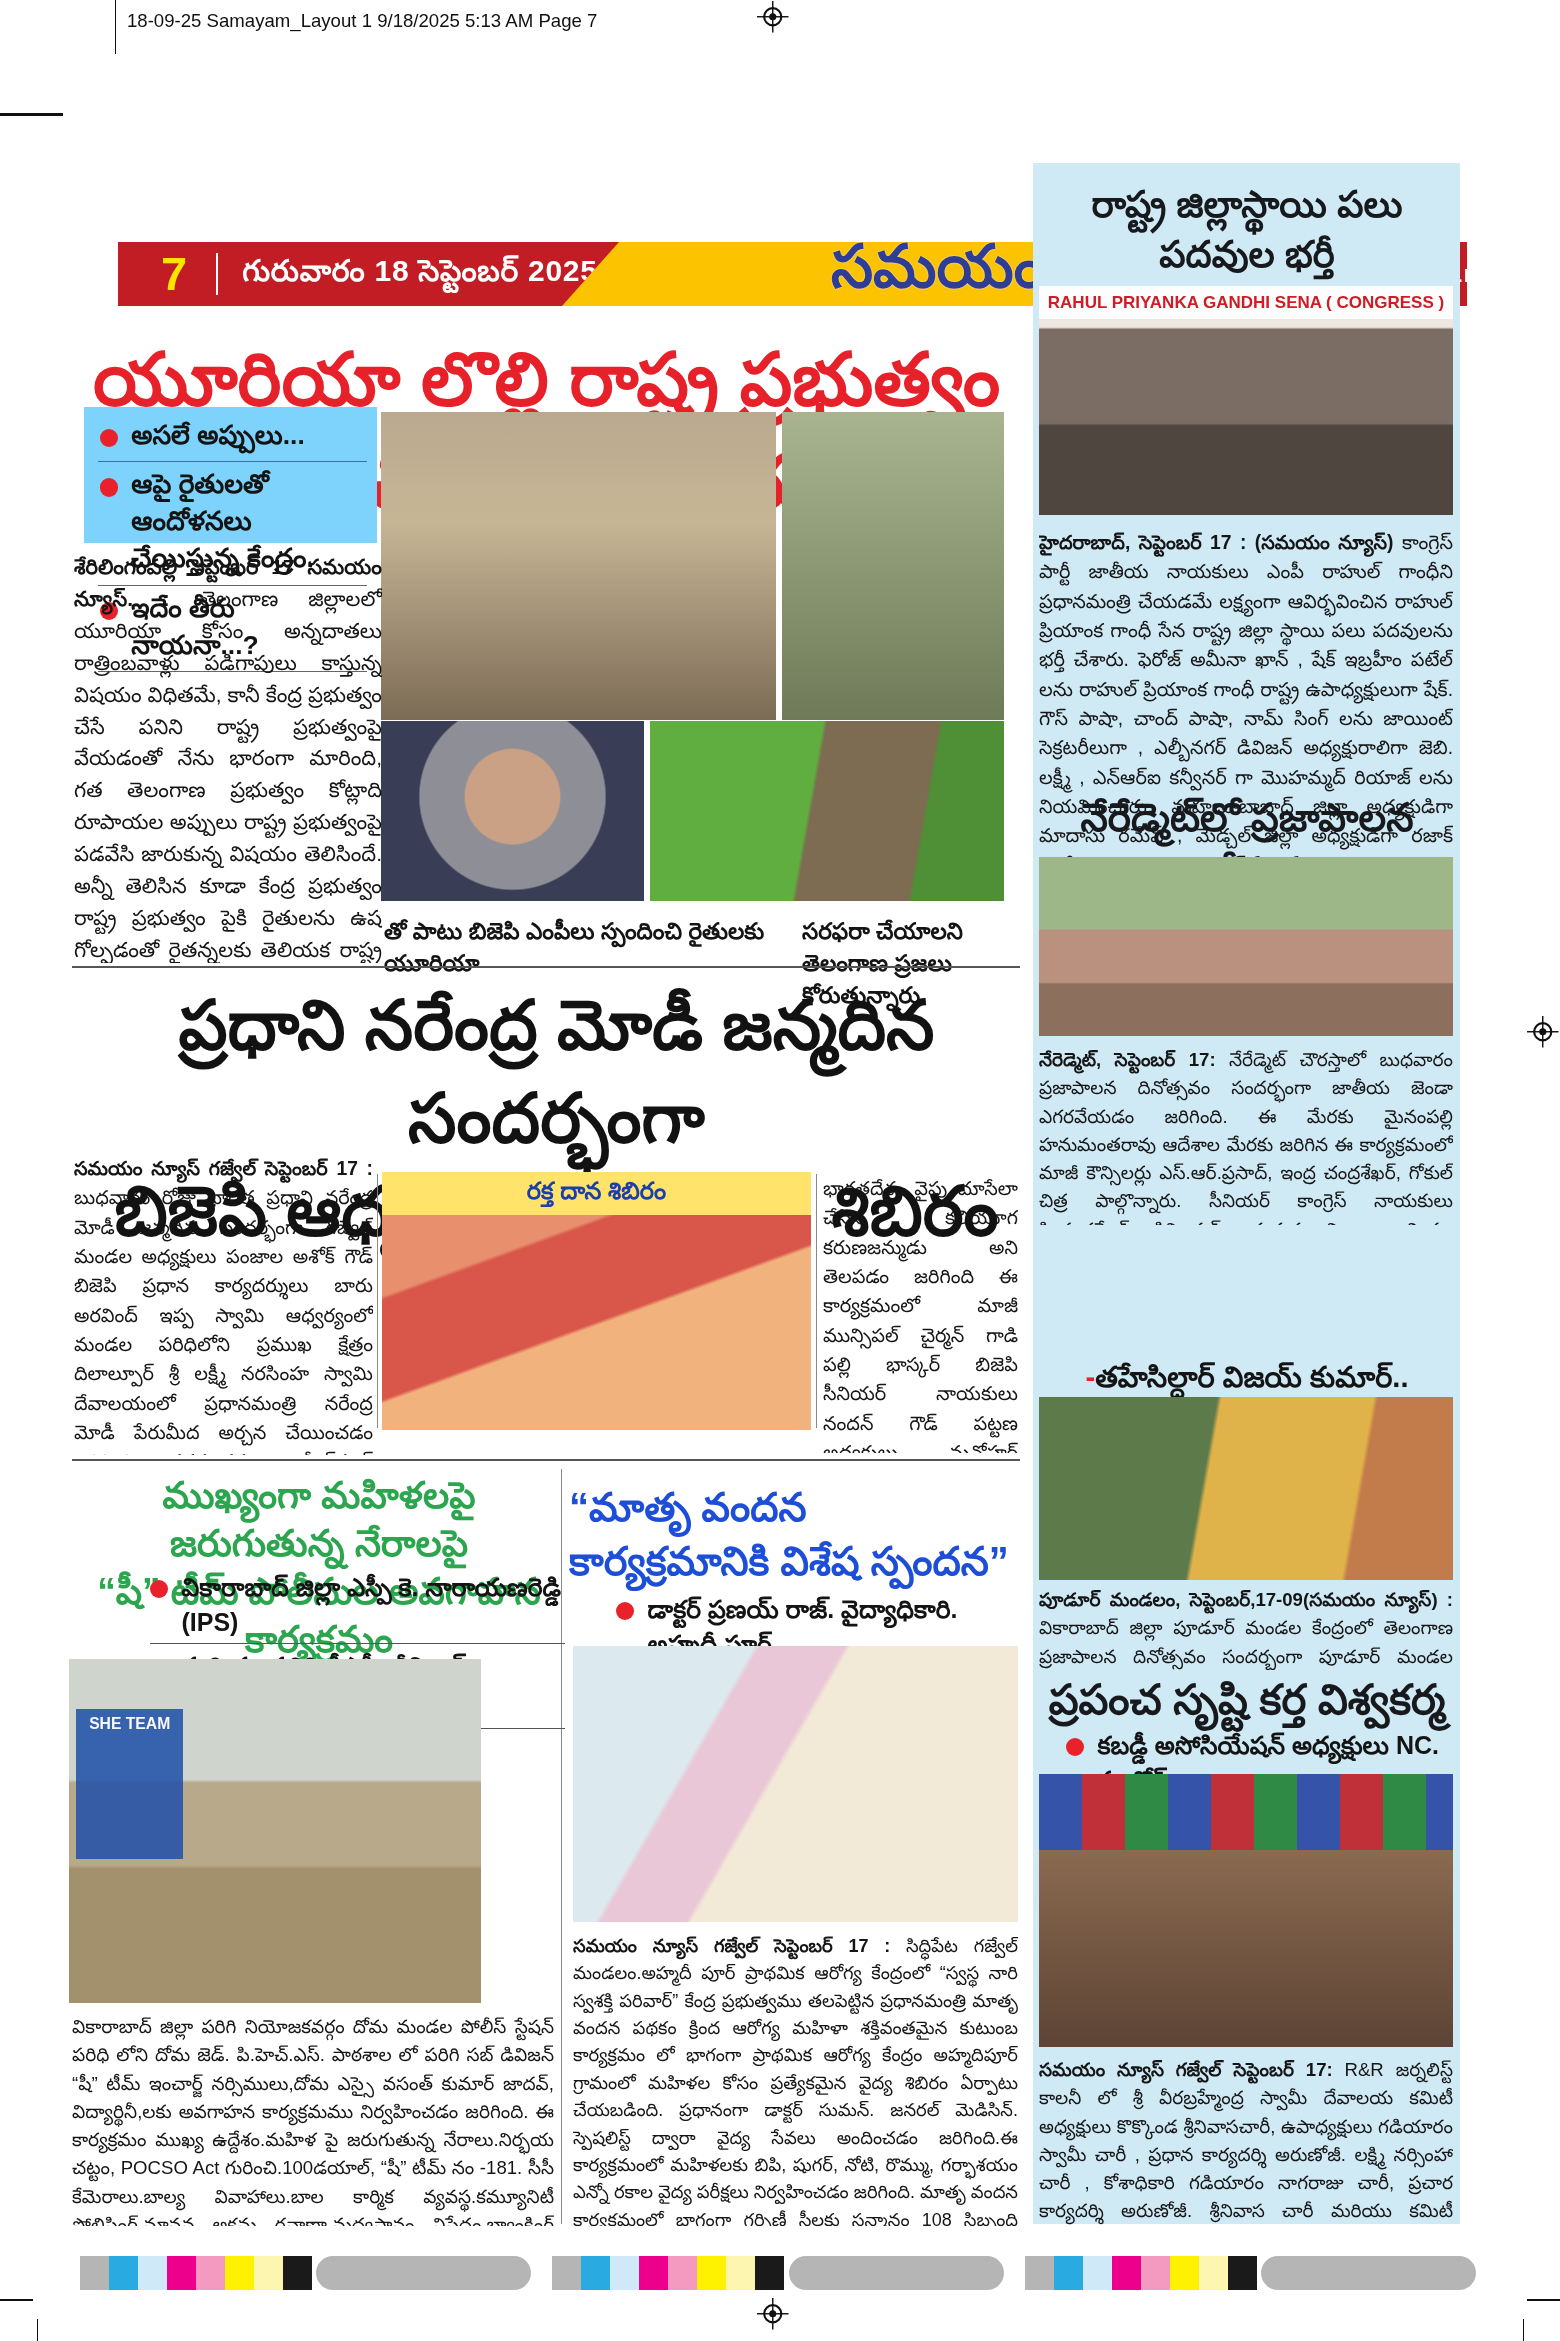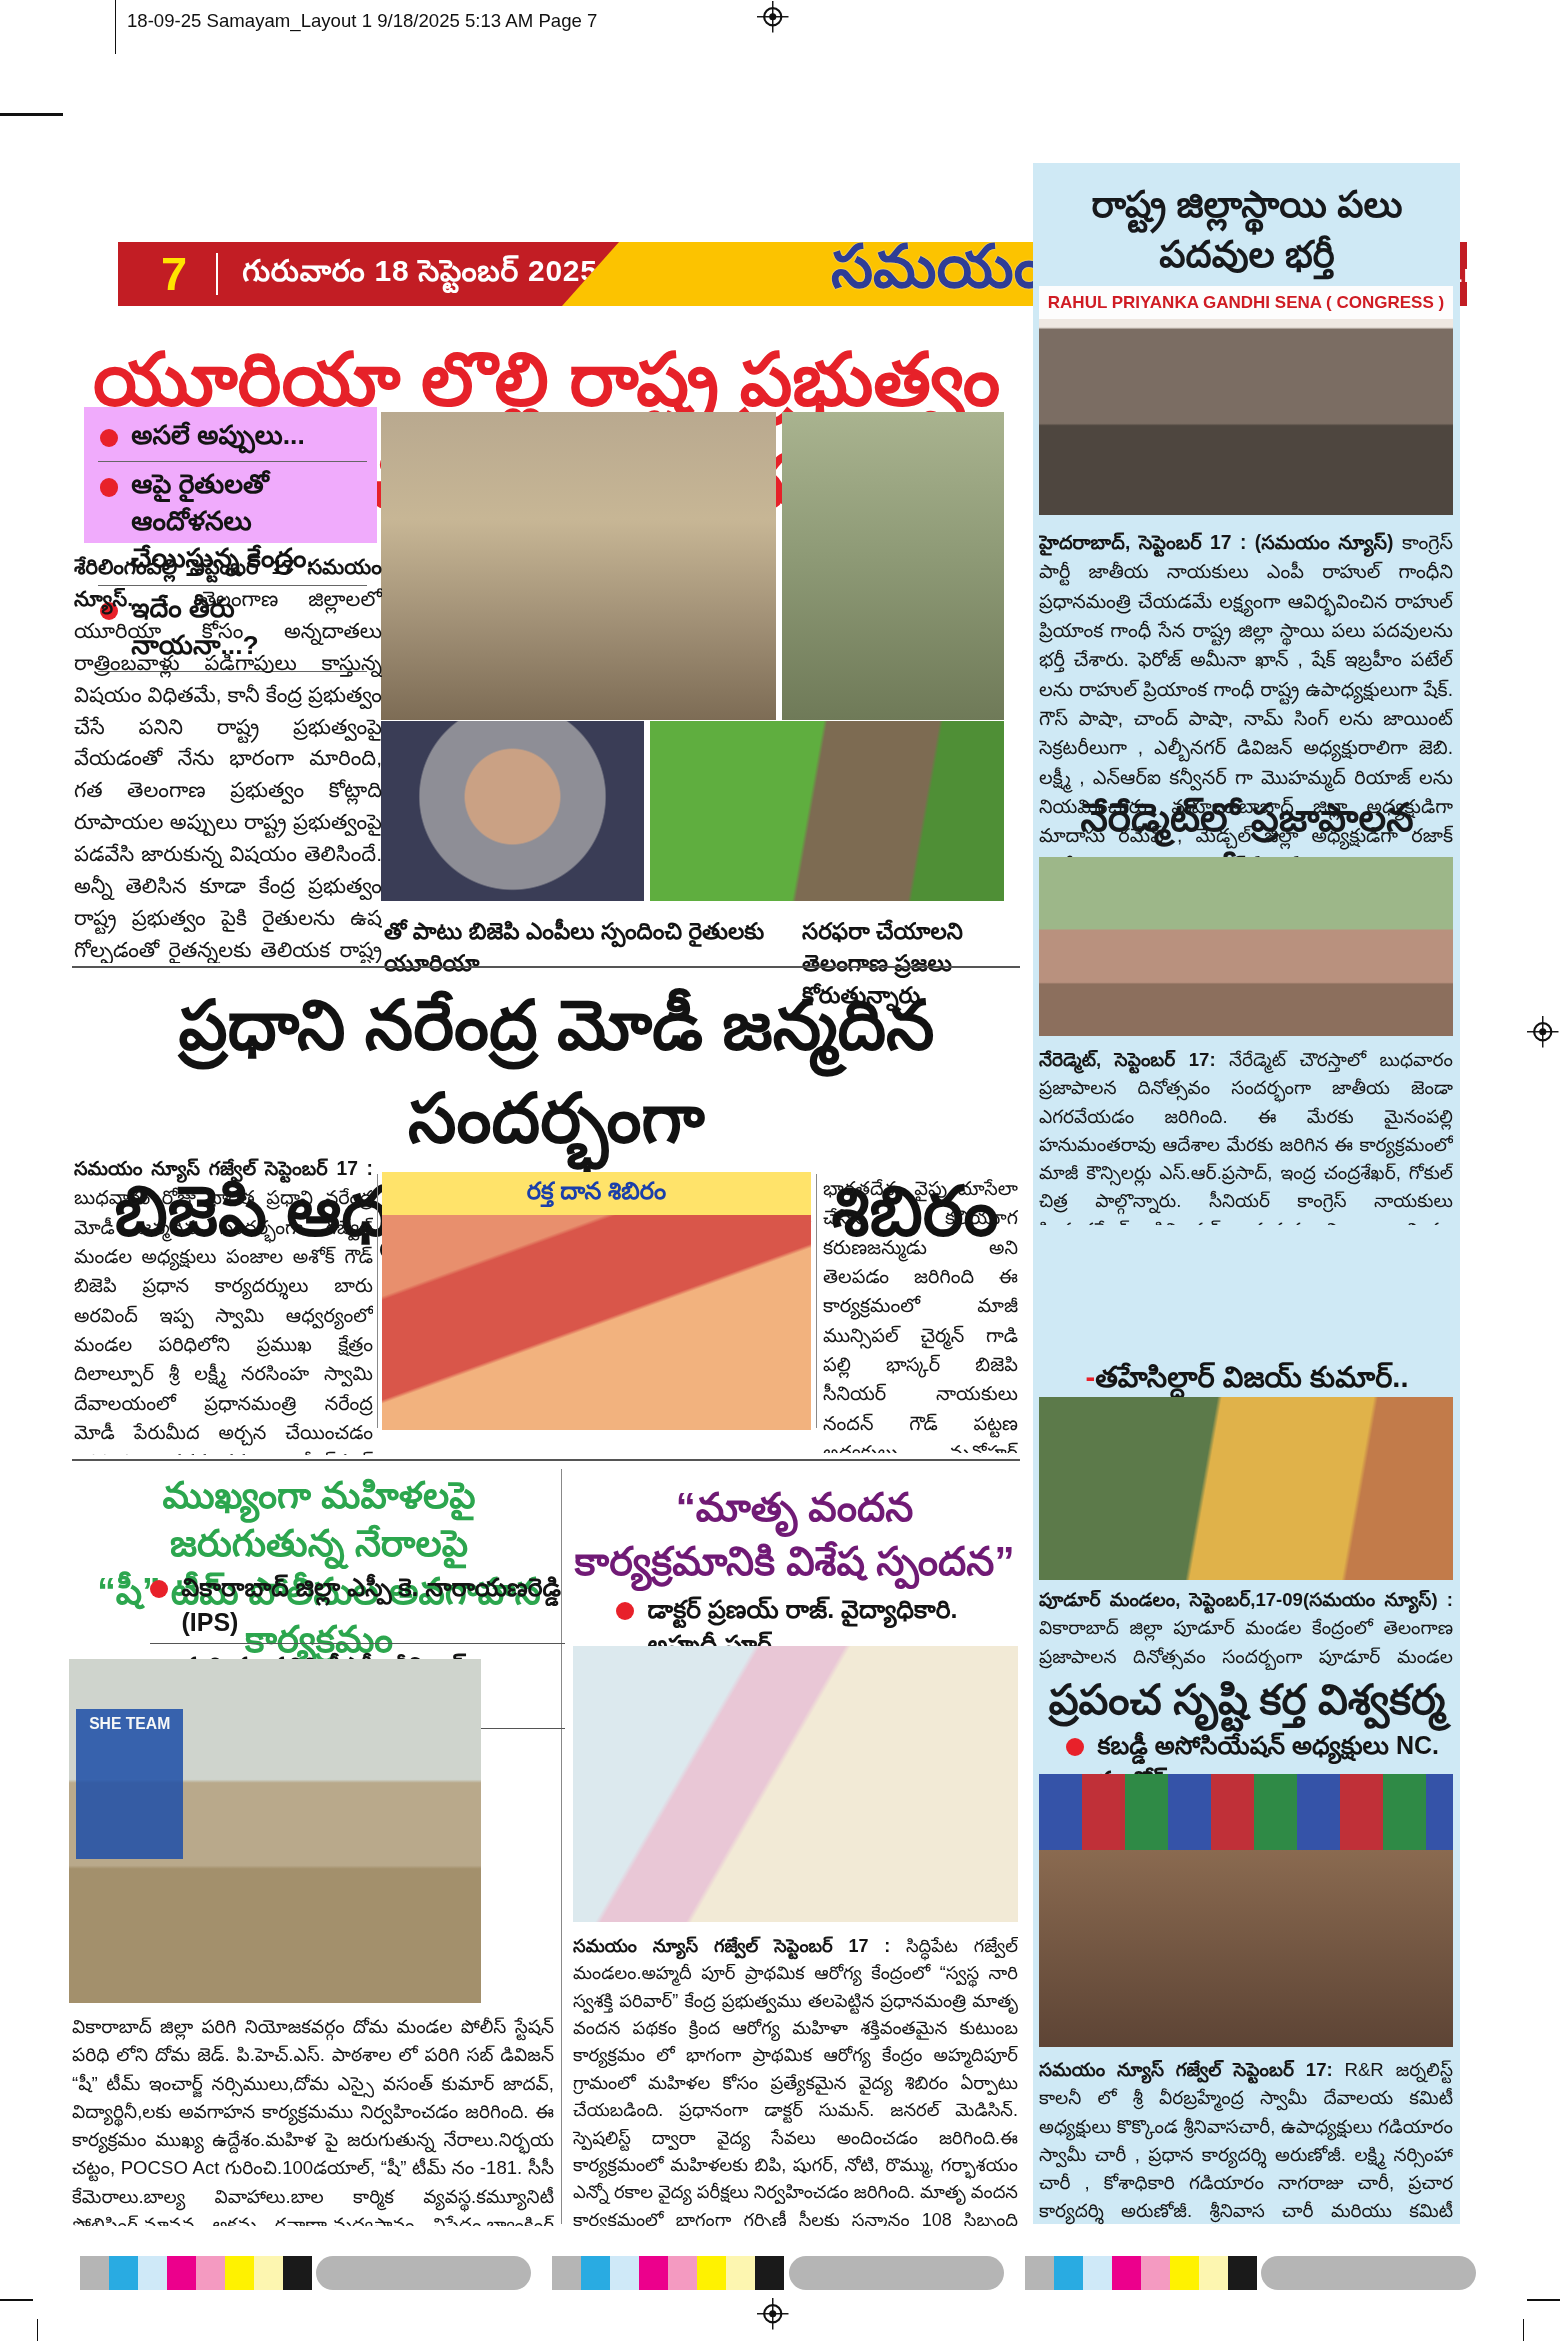--- a/index.html
+++ b/index.html
@@ -19,38 +19,38 @@
   .hdr-date{font-size:30px;font-weight:bold;color:#ffffff;letter-spacing:0.7px;}
   .masthead{position:absolute;left:558px;top:0;width:523px;height:64px;display:flex;align-items:center;justify-content:center;
             font-size:60px;font-weight:bold;color:#2f3d95;text-shadow:0 0 1.4px #ffffff;}
   .hdr-right{position:absolute;right:0;top:0;width:265px;height:64px;background:#c21d24;
              display:flex;align-items:center;justify-content:center;}
   .hdr-web{font-size:23.6px;color:#ffffff;}
   
   .h-red{position:absolute;left:93px;top:329px;width:930px;font-size:74px;line-height:1.38;
          font-weight:bold;color:#e62129;}
   .h-red .l2{padding-left:29px;}
-  .bulletbox{position:absolute;left:84px;top:407px;width:293px;height:136px;background:#f0abfc;
+  .bulletbox{position:absolute;left:84px;top:407px;width:293px;height:136px;background:#7dd3fc;
              padding:13px 10px 7.2px 14.3px;box-sizing:border-box;}
   .bulletbox div{font-size:26.5px;font-weight:bold;color:#141414;margin-bottom:7.2px;
                  border-bottom:1.4px solid #666;padding-bottom:4.3px;position:relative;padding-left:33px;}
   .bulletbox div::before{content:"";position:absolute;left:1.4px;top:8.6px;width:18.6px;height:18.6px;border-radius:50%;background:#e8212a;}
   .photo{position:absolute;overflow:hidden;}
   .cap{position:absolute;font-size:23px;font-weight:bold;color:#141414;}
   .hrule{position:absolute;background:#555;height:2.1px;}
   .vrule{position:absolute;background:#888;width:1.4px;}
   .body-text{position:absolute;font-size:21px;line-height:1.52;text-align:justify;color:#151515;overflow:hidden;margin:0;}
   .h2-black{position:absolute;left:93px;top:979px;width:927px;text-align:center;font-size:69px;
             line-height:1.35;font-weight:bold;color:#121212;}
   .rightcol{position:absolute;left:1033px;top:163px;width:427px;height:2061px;background:#cfe9f5;}
   .rc-h{position:absolute;text-align:center;font-weight:bold;color:#17191c;}
   .greenhead{position:absolute;left:72px;top:1472px;width:494px;text-align:center;font-size:37px;
              line-height:1.3;font-weight:bold;color:#2ca64e;}
-  .magentahead{position:absolute;left:569px;top:1480px;width:451px;text-align:center;font-size:40px;
-               line-height:1.35;font-weight:bold;color:#701a75;}
+  .magentahead{position:absolute;left:569px;top:1480px;width:451px;font-size:40px;
+               line-height:1.35;font-weight:bold;color:#1d4ed8;}
   .subbullet{position:relative;font-size:25px;font-weight:bold;color:#141414;
              border-bottom:1.4px solid #555;padding:0 0 5.7px 31.5px;display:inline-block;}
   .subbullet::before{content:"";position:absolute;left:0;top:7.2px;width:18px;height:18px;border-radius:50%;background:#e8212a;}
   .byline{position:absolute;font-size:29px;font-weight:bold;color:#141414;text-align:center;}
   .byline .dash{color:#e8212a;}
   .banner-strip{position:absolute;left:0;top:0;right:0;height:33px;background:#fdfdfd;display:flex;
                 align-items:center;justify-content:center;font-size:17px;font-weight:bold;color:#d01c24;}
   .banner-yellow{position:absolute;left:0;top:0;right:0;height:43px;background:#ffe36a;display:flex;
                  align-items:center;justify-content:center;font-size:24px;font-weight:bold;color:#1b3faa;}
   .banner-blue{position:absolute;left:7.2px;top:50px;width:107px;height:150px;background:#1d4fa8;opacity:.85;

